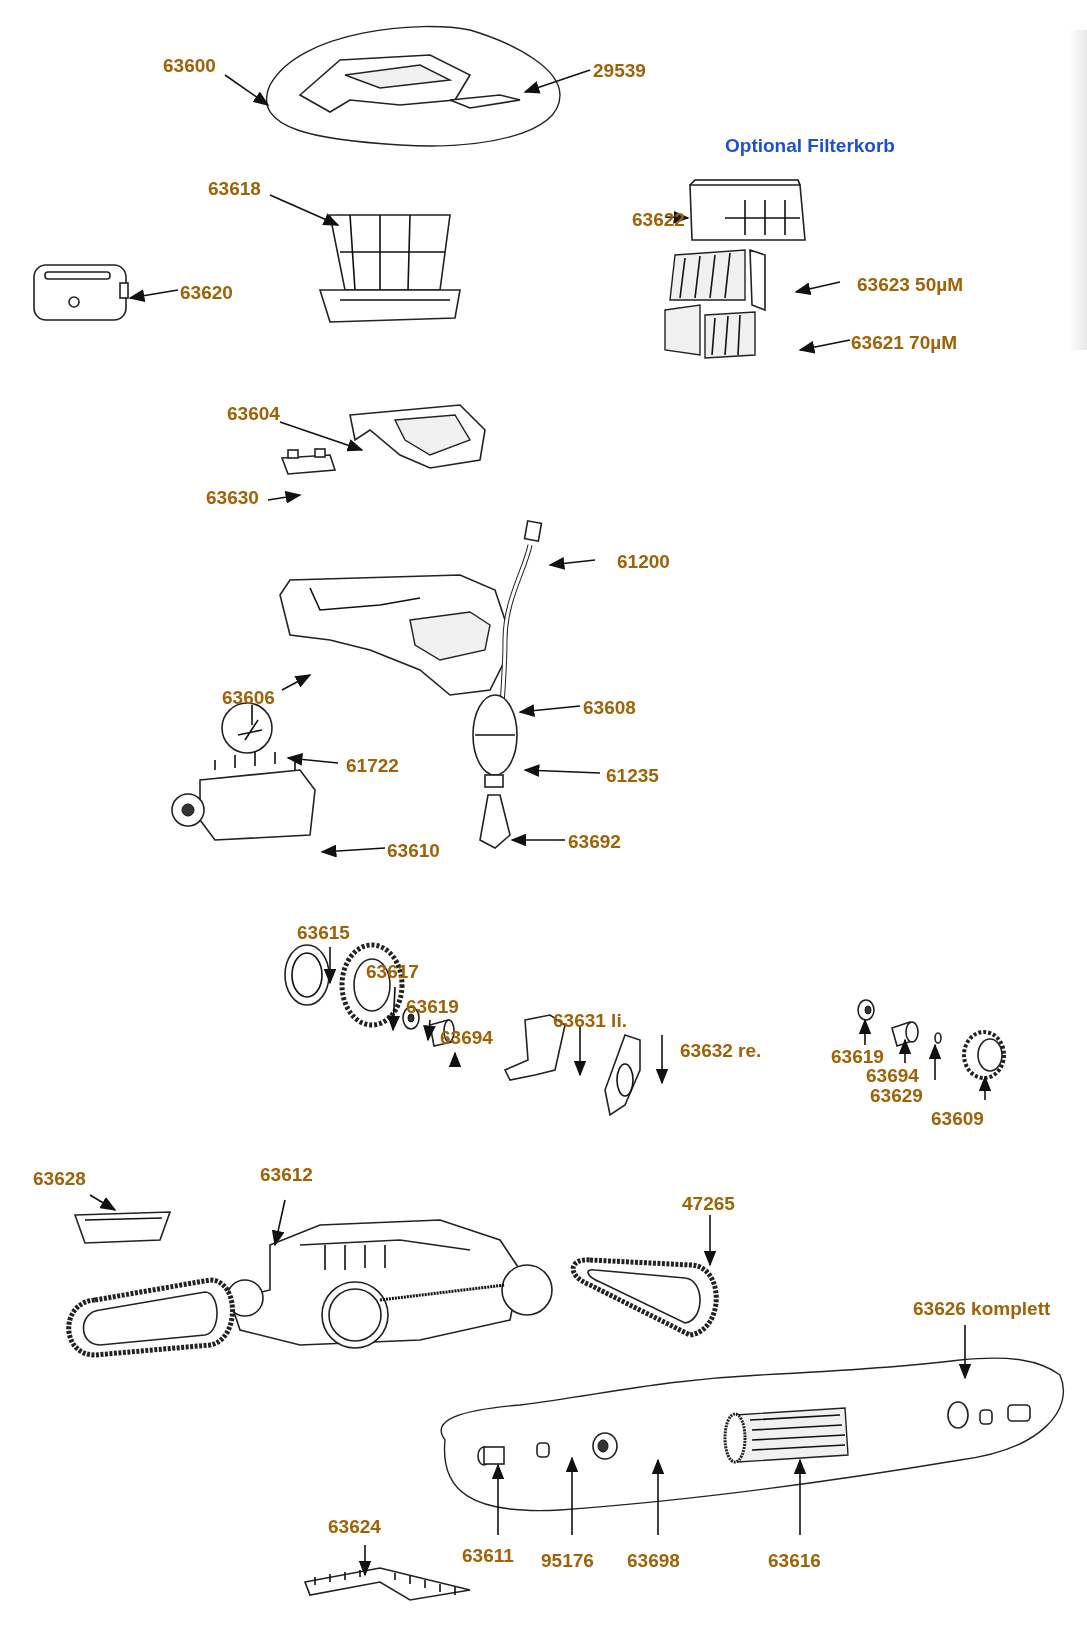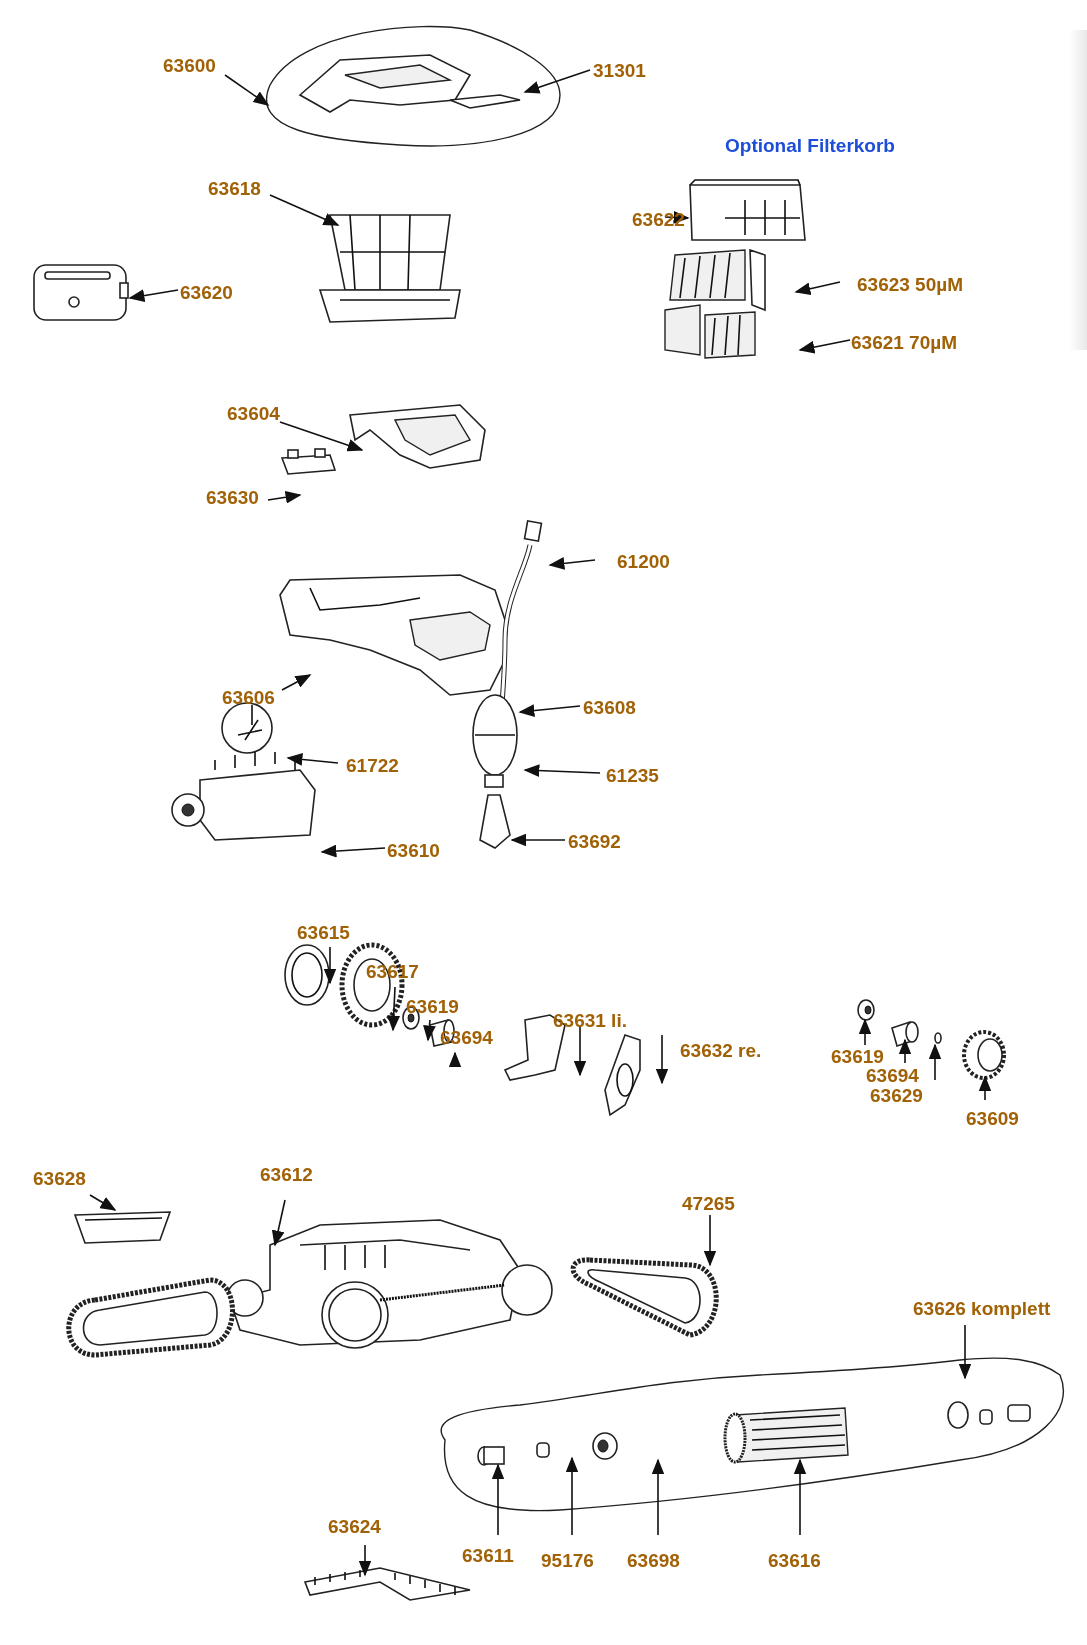--- a/index.html
+++ b/index.html
@@ -235,21 +235,21 @@
       <line class="ln" x1="572" y1="1535" x2="572" y2="1458" marker-end="url(#ah)"></line>
       <line class="ln" x1="658" y1="1535" x2="658" y2="1460" marker-end="url(#ah)"></line>
       <line class="ln" x1="800" y1="1535" x2="800" y2="1460" marker-end="url(#ah)"></line>
       <line class="ln" x1="365" y1="1545" x2="365" y2="1575" marker-end="url(#ah)"></line>
     </g>
   </svg>
 
   <div class="title" style="left:725px;top:135px;">Optional Filterkorb</div>
 
   <div class="lbl" style="left:163px;top:55px;">63600</div>
-  <div class="lbl" style="left:593px;top:60px;">31301</div>
+  <div class="lbl" style="left:593px;top:60px;">29539</div>
   <div class="lbl" style="left:208px;top:178px;">63618</div>
   <div class="lbl" style="left:180px;top:282px;">63620</div>
   <div class="lbl" style="left:632px;top:209px;">63622</div>
   <div class="lbl" style="left:857px;top:274px;">63623 50µM</div>
   <div class="lbl" style="left:851px;top:332px;text-align:center;">63621 70µM</div>
   <div class="lbl" style="left:227px;top:403px;">63604</div>
   <div class="lbl" style="left:206px;top:487px;">63630</div>
   <div class="lbl" style="left:617px;top:551px;">61200</div>
   <div class="lbl" style="left:222px;top:687px;">63606</div>
   <div class="lbl" style="left:583px;top:697px;">63608</div>
@@ -259,21 +259,21 @@
   <div class="lbl" style="left:568px;top:831px;">63692</div>
   <div class="lbl" style="left:297px;top:922px;">63615</div>
   <div class="lbl" style="left:366px;top:961px;">63617</div>
   <div class="lbl" style="left:406px;top:996px;">63619</div>
   <div class="lbl" style="left:440px;top:1027px;">63694</div>
   <div class="lbl" style="left:553px;top:1010px;">63631 li.</div>
   <div class="lbl" style="left:680px;top:1040px;">63632 re.</div>
   <div class="lbl" style="left:831px;top:1046px;">63619</div>
   <div class="lbl" style="left:866px;top:1065px;">63694</div>
   <div class="lbl" style="left:870px;top:1085px;">63629</div>
-  <div class="lbl" style="left:966px;top:1108px;">63609</div>
+  <div class="lbl" style="left:931px;top:1108px;">63609</div>
   <div class="lbl" style="left:33px;top:1168px;">63628</div>
   <div class="lbl" style="left:260px;top:1164px;">63612</div>
   <div class="lbl" style="left:682px;top:1193px;">47265</div>
   <div class="lbl" style="left:913px;top:1298px;">63626 komplett</div>
   <div class="lbl" style="left:462px;top:1545px;">63611</div>
   <div class="lbl" style="left:541px;top:1550px;">95176</div>
   <div class="lbl" style="left:627px;top:1550px;">63698</div>
   <div class="lbl" style="left:768px;top:1550px;">63616</div>
   <div class="lbl" style="left:328px;top:1516px;">63624</div>
 </div>

